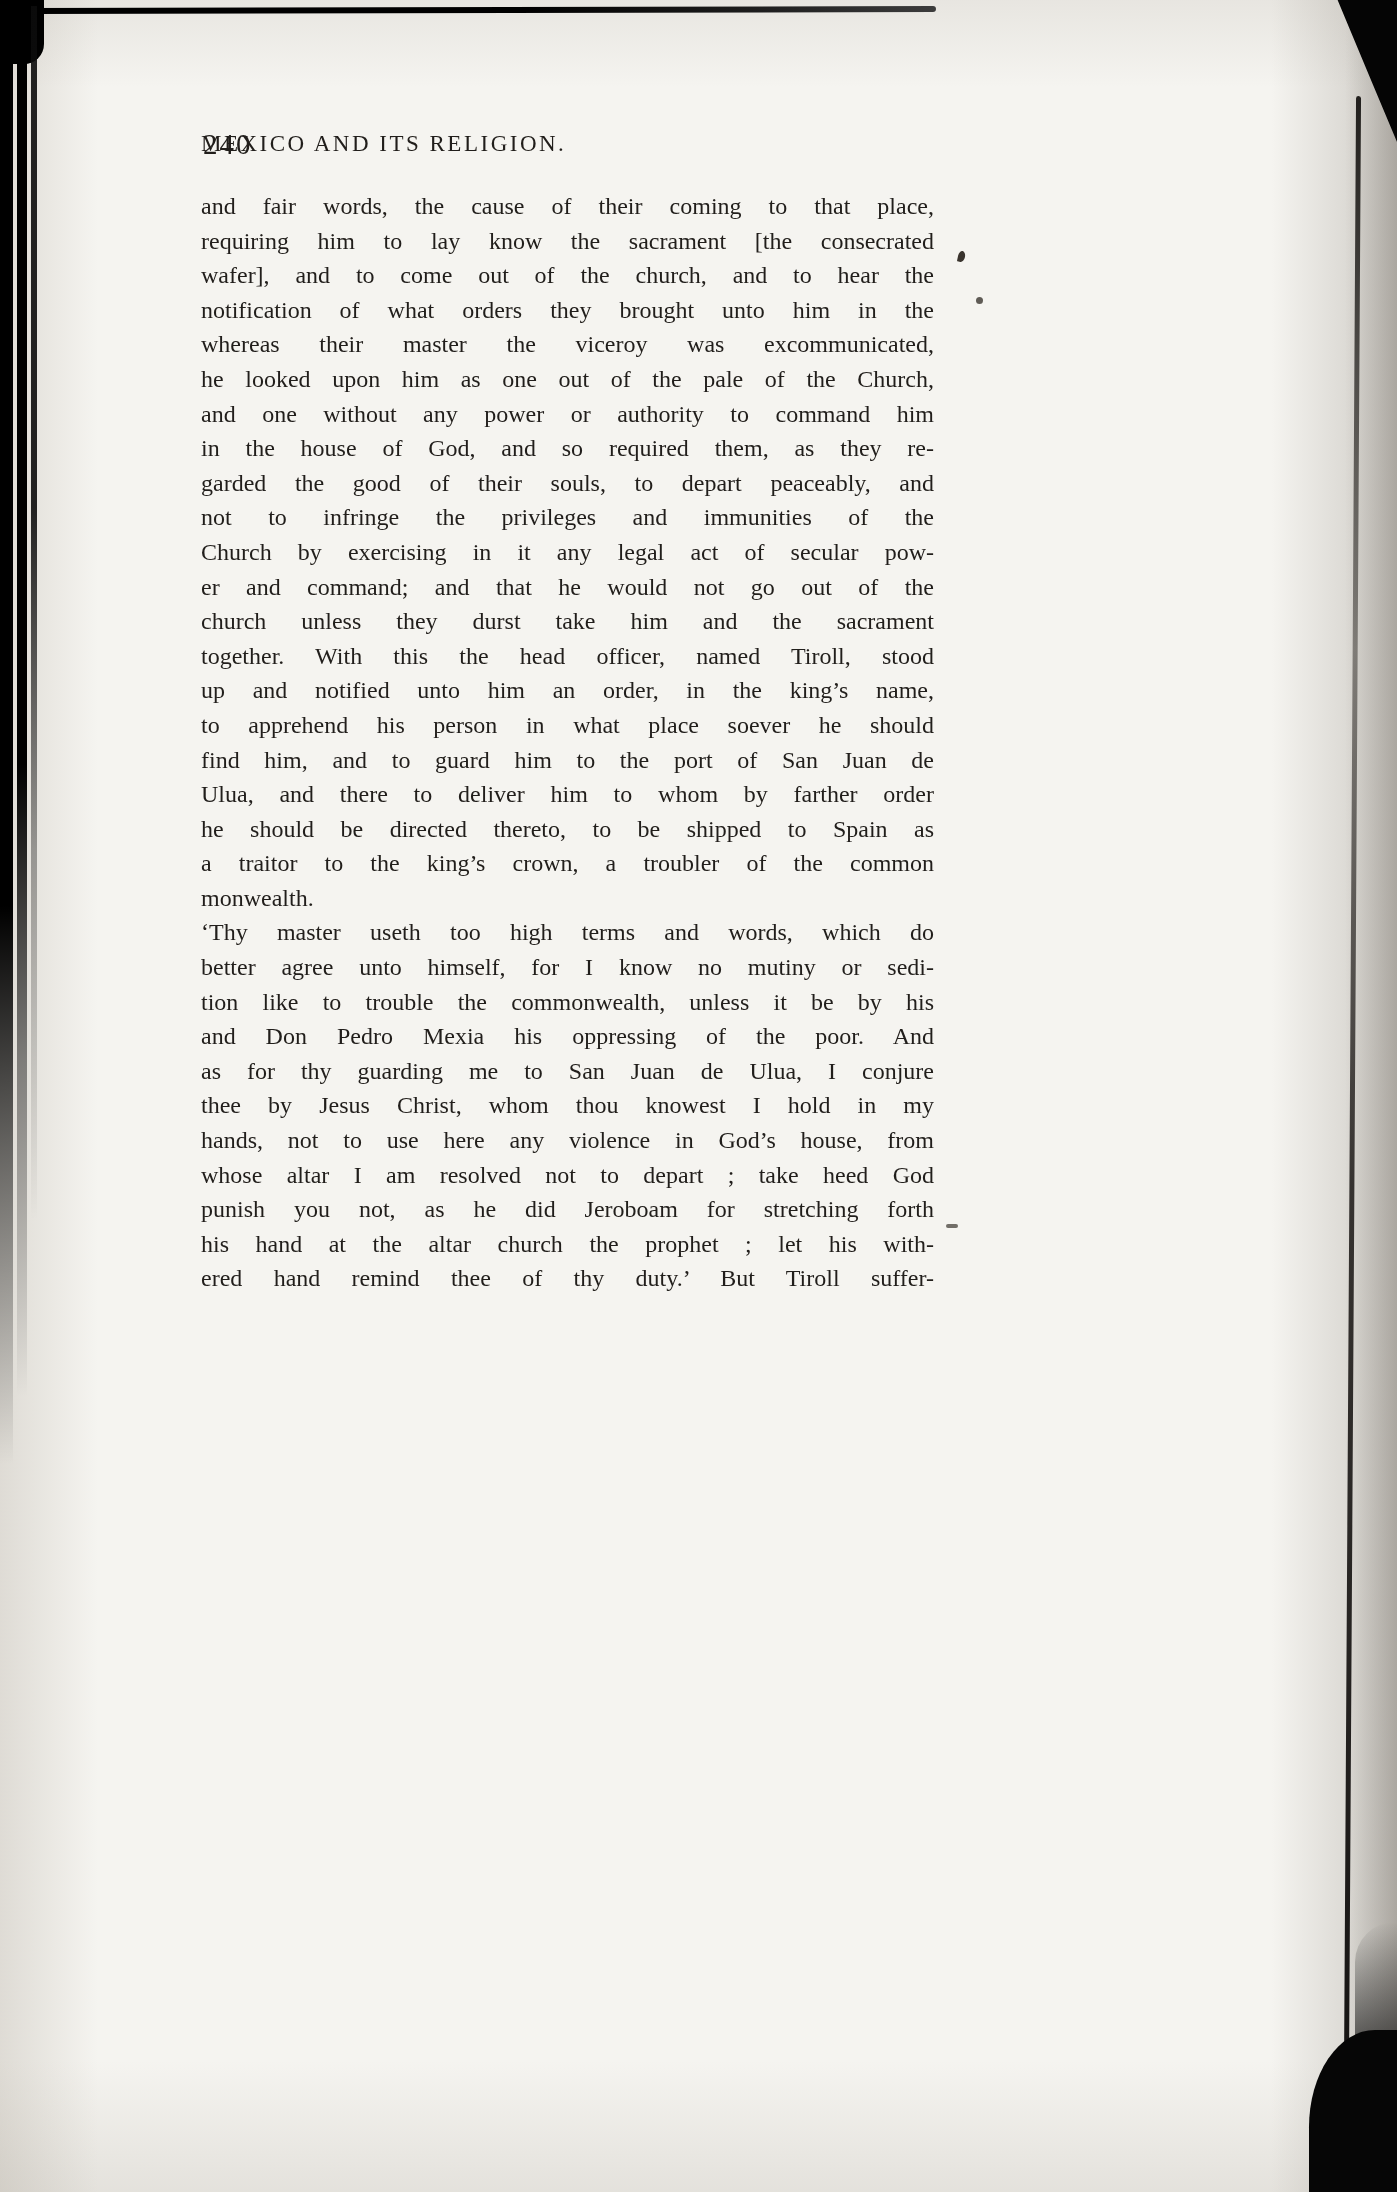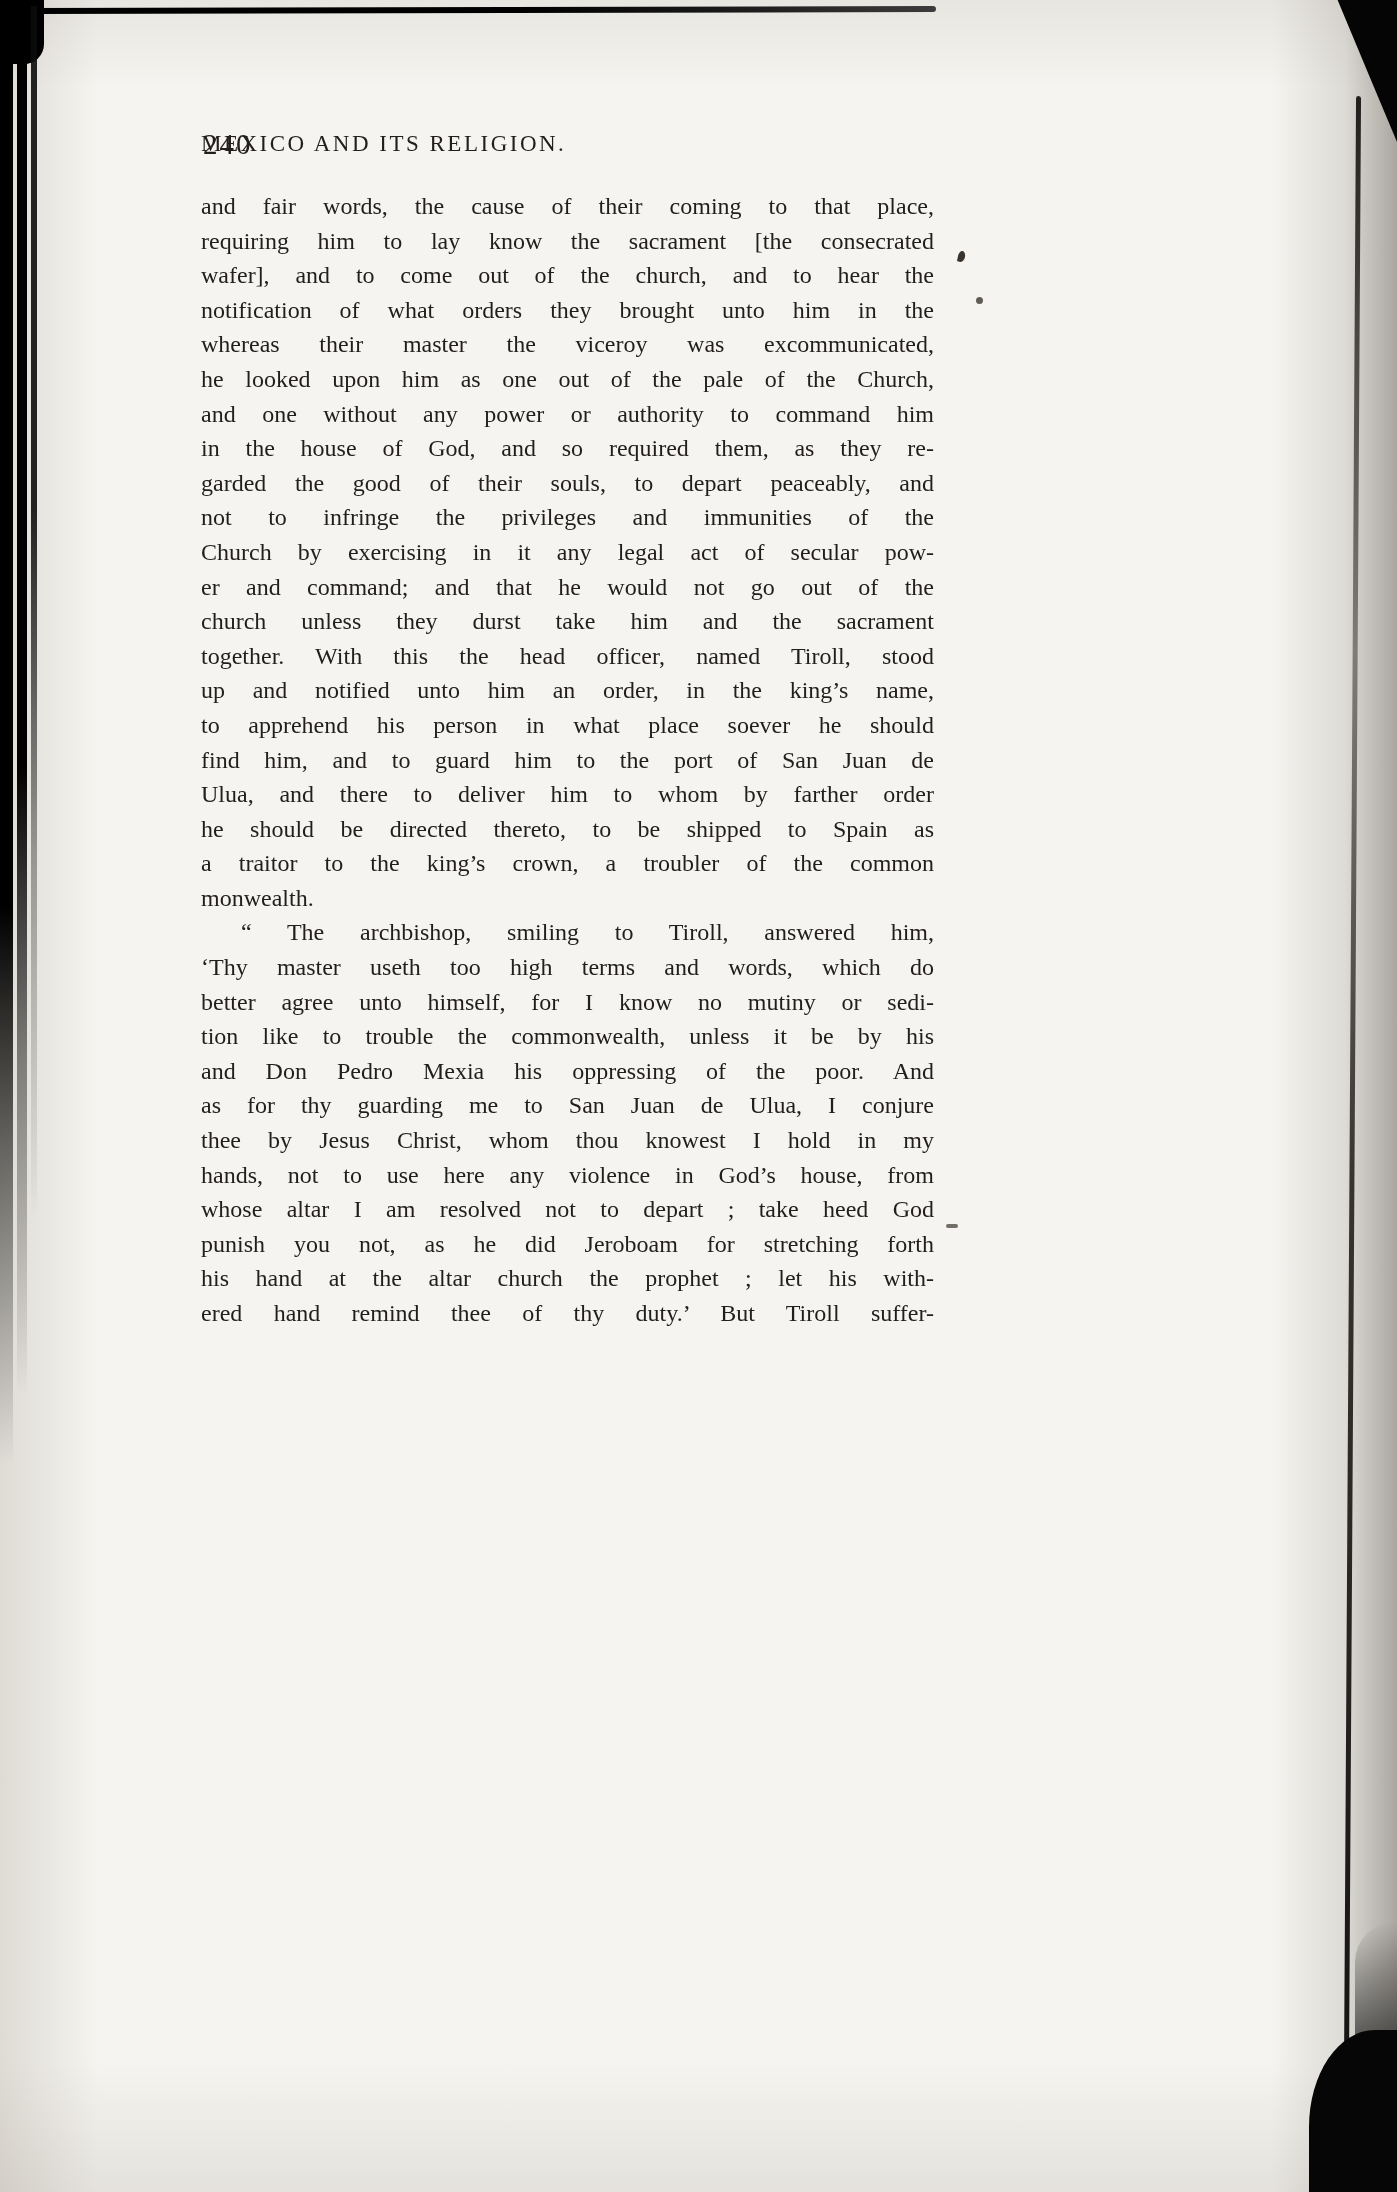--- a/index.html
+++ b/index.html
@@ -114,21 +114,20 @@
         <div class="line">er and command; and that he would not go out of the</div>
         <div class="line">church unless they durst take him and the sacrament</div>
         <div class="line">together.  With this the head officer, named Tiroll, stood</div>
         <div class="line">up and notified unto him an order, in the king’s name,</div>
         <div class="line">to apprehend his person in what place soever he should</div>
         <div class="line">find him, and to guard him to the port of San Juan de</div>
         <div class="line">Ulua, and there to deliver him to whom by farther order</div>
         <div class="line">he should be directed thereto, to be shipped to Spain as</div>
         <div class="line">a traitor to the king’s crown, a troubler of the common</div>
         <div class="line no-just">monwealth.</div>
-        <div class="line indent">“ The archbishop, smiling to Tiroll, answered him,</div>
         <div class="line">‘Thy master useth too high terms and words, which do</div>
         <div class="line">better agree unto himself, for I know no mutiny or sedi-</div>
         <div class="line">tion like to trouble the commonwealth, unless it be by his</div>
         <div class="line">and Don Pedro Mexia his oppressing of the poor.  And</div>
         <div class="line">as for thy guarding me to San Juan de Ulua, I conjure</div>
         <div class="line">thee by Jesus Christ, whom thou knowest I hold in my</div>
         <div class="line">hands, not to use here any violence in God’s house, from</div>
         <div class="line">whose altar I am resolved not to depart ;  take heed God</div>
         <div class="line">punish you not, as he did Jeroboam for stretching forth</div>
         <div class="line">his hand at the altar church the prophet ;  let his with-</div>

